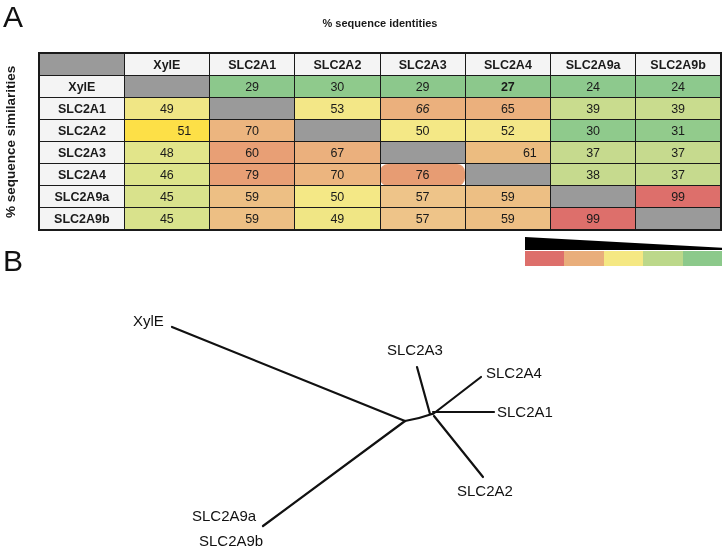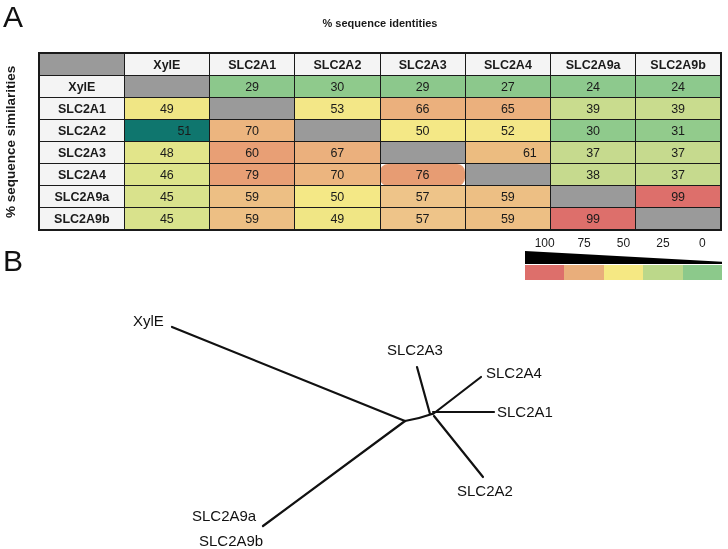--- a/index.html
+++ b/index.html
@@ -79,37 +79,37 @@
           <th>SLC2A9b</th>
         </tr>
       </thead>
     <tbody>
         <tr>
           <th>XylE</th>
           <td class="diag" style="background: rgb(154, 154, 154);"></td>
           <td style="background: rgb(140, 200, 140);">29</td>
           <td style="background: rgb(143, 202, 140);">30</td>
           <td style="background: rgb(140, 200, 140);">29</td>
-          <td style="background: rgb(140, 200, 140);">27</td>
+          <td style="background: rgb(140, 200, 140); font-weight: bold;">27</td>
           <td style="background: rgb(141, 201, 141);">24</td>
           <td style="background: rgb(141, 201, 141);">24</td>
         </tr>
         <tr>
           <th>SLC2A1</th>
           <td style="background: rgb(240, 230, 133);">49</td>
           <td class="diag" style="background: rgb(154, 154, 154);"></td>
           <td style="background: rgb(243, 231, 135);">53</td>
-          <td style="background: rgb(235, 176, 125);">66</td>
+          <td style="background: rgb(235, 176, 125); font-style: italic;">66</td>
           <td style="background: rgb(235, 176, 125);">65</td>
           <td style="background: rgb(201, 220, 142);">39</td>
           <td style="background: rgb(201, 220, 142);">39</td>
         </tr>
         <tr>
           <th>SLC2A2</th>
-          <td style="background: #0f766e; padding-left: 35px;">51</td>
+          <td style="background: #fde047; padding-left: 35px;">51</td>
           <td style="background: rgb(236, 181, 127);">70</td>
           <td class="diag" style="background: rgb(154, 154, 154);"></td>
           <td style="background: rgb(244, 232, 134);">50</td>
           <td style="background: rgb(244, 231, 136);">52</td>
           <td style="background: rgb(143, 202, 140);">30</td>
           <td style="background: rgb(146, 203, 140);">31</td>
         </tr>
         <tr>
           <th>SLC2A3</th>
           <td style="background: rgb(226, 229, 138);">48</td>
@@ -147,27 +147,20 @@
           <td style="background: rgb(240, 230, 133);">49</td>
           <td style="background: rgb(238, 196, 137);">57</td>
           <td style="background: rgb(237, 191, 132);">59</td>
           <td style="background: rgb(221, 111, 107);">99</td>
           <td class="diag" style="background: rgb(154, 154, 154);"></td>
         </tr>
       </tbody>
   </table>
 
   <div class="legend">
-    <div class="legend-labels" id="legend-labels">
-        <span>100</span>
-        <span>75</span>
-        <span>50</span>
-        <span>25</span>
-        <span>0</span>
-      </div>
     <div class="legend-wedge"></div>
     <div class="legend-bar" id="legend-bar">
         <span style="background: rgb(221, 111, 107);"></span>
         <span style="background: rgb(233, 174, 123);"></span>
         <span style="background: rgb(245, 232, 131);"></span>
         <span style="background: rgb(188, 216, 138);"></span>
         <span style="background: rgb(140, 201, 139);"></span>
       </div>
   </div>
 

